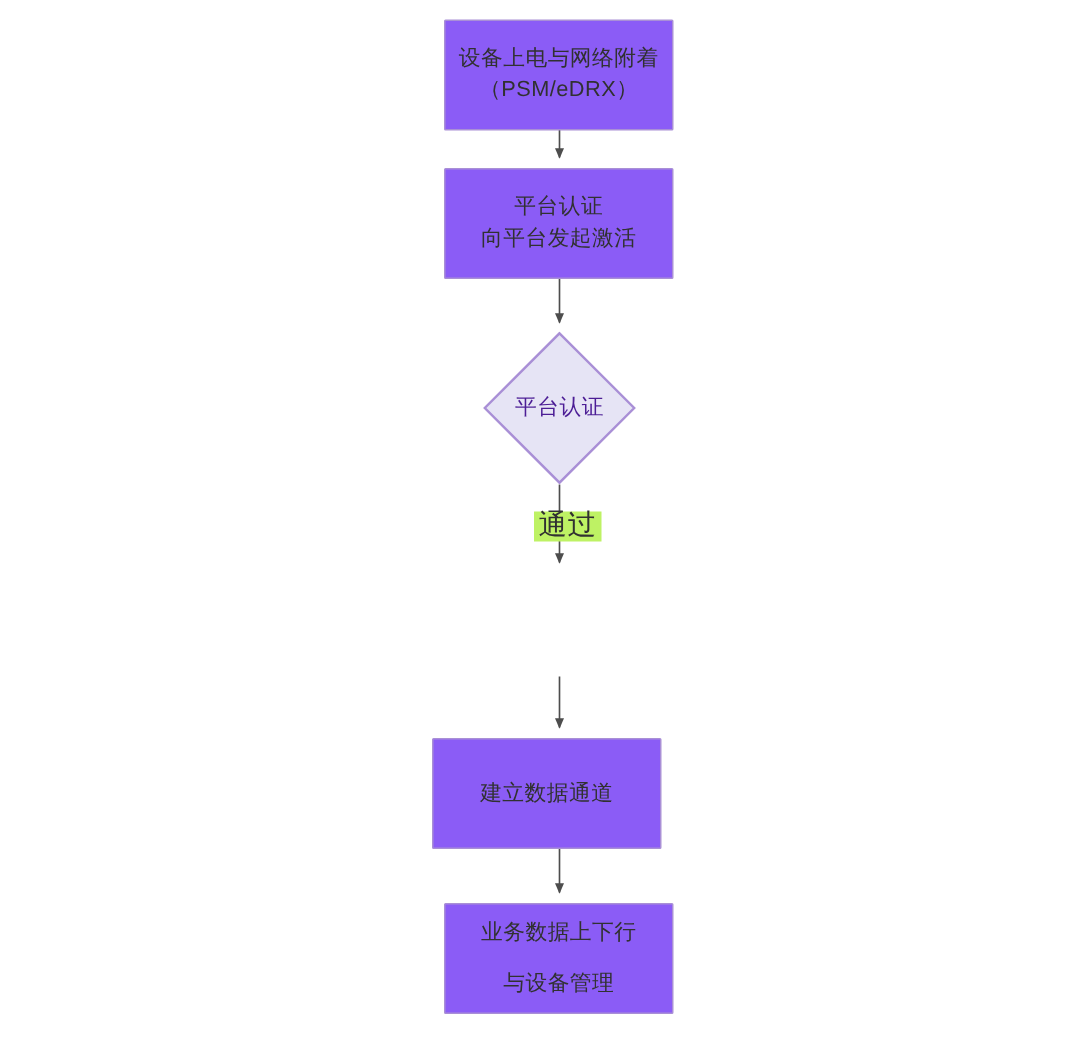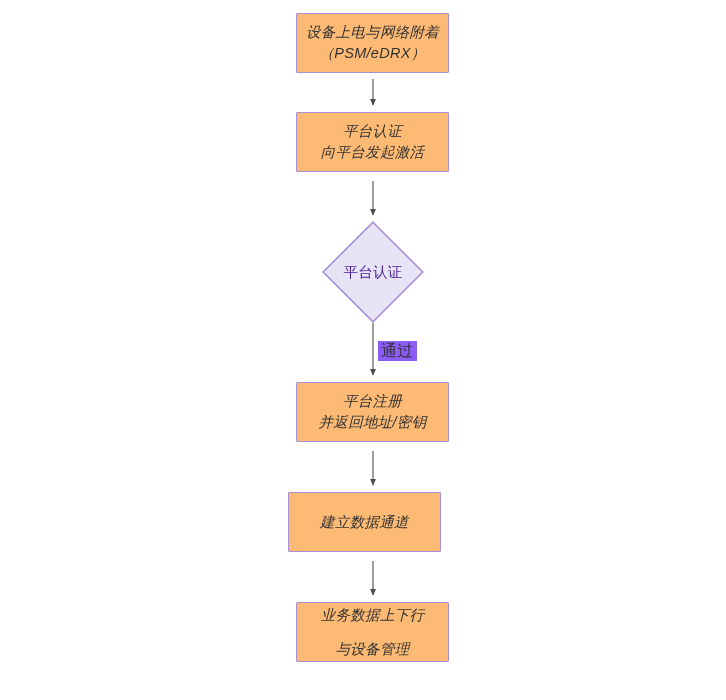--- a/index.html
+++ b/index.html
@@ -40,25 +40,24 @@
     box-sizing: border-box;
     display: flex;
     flex-direction: column;
     align-items: center;
     justify-content: center;
     text-align: center;
   }
 
   .process-node {
     width: 153px;
-    height: 60px;
-    background: #fdba74;
+    height: 74px;
+    background: #8b5cf6;
     border: 1.6px solid #a98fd6;
     border-radius: 1px;
-    font-style: italic;
   }
 
   .node-line {
     display: block;
     color: #313131;
     font-size: 14.5px;
     line-height: 21px;
     letter-spacing: 0.3px;
     white-space: nowrap;
   }
@@ -81,29 +80,28 @@
     color: #4c1d95;
     font-size: 14.5px;
     line-height: 21px;
     letter-spacing: 0.3px;
     white-space: nowrap;
   }
 
   
   .edge-label {
     position: absolute;
-    background: #8b5cf6;
+    background: #bef264;
     color: #313131;
-    font-size: 16px;
+    font-size: 19px;
     line-height: 18px;
     letter-spacing: 0.3px;
     padding: 1px 3px;
     white-space: nowrap;
     z-index: 3;
-    margin-left: 22px;
   }
 </style>
 </head>
 <body>
 
 <div id="flow-canvas">
 
   <svg id="edge-layer" viewBox="0 0 726 700" width="726" height="700" xmlns="http://www.w3.org/2000/svg">
     <defs>
       <marker id="arrowhead" markerWidth="8" markerHeight="8" refX="6.2" refY="3" orient="auto" markerUnits="userSpaceOnUse">
@@ -132,24 +130,20 @@
 
   <div class="node decision-node" style="left:322px; top:221px;">
     <svg class="decision-shape" viewBox="0 0 102 102" xmlns="http://www.w3.org/2000/svg">
       <polygon points="51,1.2 100.8,51 51,100.8 1.2,51" fill="#e6e4f5" stroke="#a98fd6" stroke-width="1.6"></polygon>
     </svg>
     <span class="decision-label">平台认证</span>
   </div>
 
   <div class="edge-label" style="left:356px; top:341px;">通过</div>
 
-  <div class="node process-node" style="left:296px; top:382px;">
-    <span class="node-line">平台注册</span>
-    <span class="node-line">并返回地址/密钥</span>
-  </div>
 
   <div class="node process-node" style="left:288px; top:492px;text-align:right;">
     <span class="node-line">建立数据通道</span>
   </div>
 
   <div class="node process-node" style="left:296px; top:602px;gap:13px;">
     <span class="node-line">业务数据上下行</span>
     <span class="node-line">与设备管理</span>
   </div>
 

